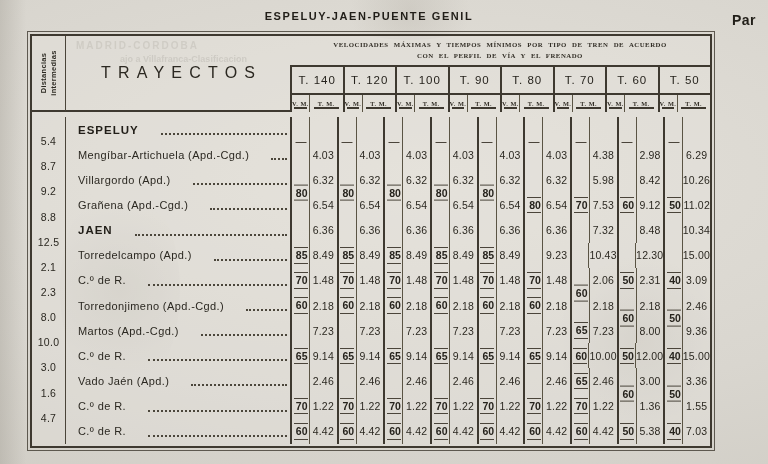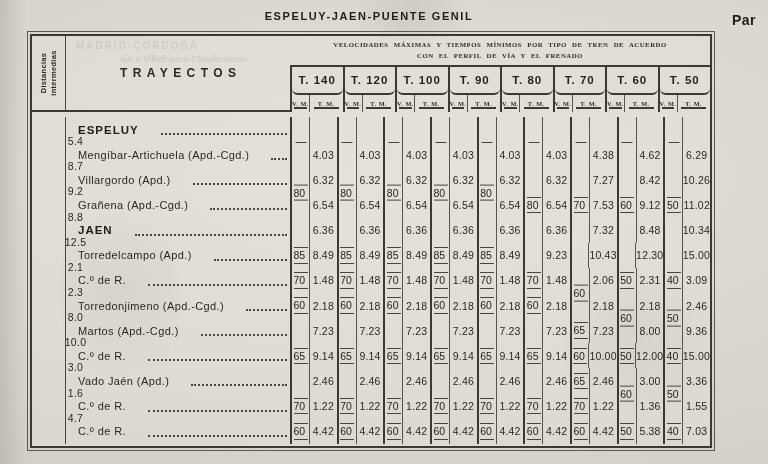--- a/index.html
+++ b/index.html
@@ -29,52 +29,52 @@
     border:2px solid #3e3930;outline:1px solid rgba(62,57,48,.8);outline-offset:2px;
     background:rgba(233,230,223,.35);
   }
   
   .thead{display:flex;height:76px;}
   .h-dist{width:33px;position:relative;border-right:1px solid #4a4439;border-bottom:2px solid #3e3930;}
   .h-dist-label{position:absolute;left:50%;top:50%;width:58px;
     transform:translate(-50%,-50%) rotate(-90deg);
     font-size:7.5px;font-weight:bold;line-height:1.3;text-align:center;letter-spacing:.3px;}
   .h-sta{width:224px;border-bottom:2px solid #3e3930;display:flex;align-items:center;justify-content:center;}
-  .h-sta-label{font-size:12px;letter-spacing:.45em;text-indent:.45em;color:#2b2821;font-weight:bold;}
+  .h-sta-label{font-size:16px;letter-spacing:.45em;text-indent:.45em;color:#2b2821;}
   .h-data{flex:1 1 0;display:flex;flex-direction:column;}
   .h-speed{height:25px;border-bottom:2px solid #3e3930;
     font-family:"Liberation Serif",serif;font-weight:bold;font-size:6.8px;
     letter-spacing:.5px;word-spacing:3px;text-align:center;padding-top:4px;line-height:1.6;
     color:#332f27;}
   .h-groups{flex:1 1 0;display:flex;}
   .tgroup{flex:1 1 0;display:flex;flex-direction:column;border-left:2px solid #3e3930;min-width:0;}
   .tlabel{height:26px;border-bottom:2px solid #3e3930;display:flex;align-items:center;justify-content:center;
-    font-size:11.5px;font-weight:bold;letter-spacing:1px;color:#26231d;border-radius:6px;}
+    font-size:11.5px;font-weight:normal;letter-spacing:1px;color:#26231d;}
   .subrow{flex:1 1 0;display:flex;}
   .sub{position:relative;display:flex;align-items:center;justify-content:center;
     font-family:"Liberation Serif",serif;font-weight:bold;font-size:6.3px;letter-spacing:.5px;color:#332f27;}
   .sub-vm{width:17px;}
   .sub-tm{flex:1 1 0;border-left:1px solid #5a5444;}
   .sub::after{content:"";position:absolute;left:12%;right:12%;bottom:3px;border-bottom:2px solid #3e3930;}
 
   
   .tbody{height:332px;padding-top:5px;box-sizing:border-box;}
   .row{display:flex;height:25.15px;position:relative;}
   .c-dist{width:33px;position:relative;border-right:1px solid #4a4439;}
   .dist-label{position:absolute;top:0;left:0;width:100%;transform:translateY(-55%);
-    text-align:center;font-size:10.5px;letter-spacing:.3px;color:#2b2821;padding-left:27px;}
+    text-align:center;font-size:10.5px;letter-spacing:.3px;color:#2b2821;}
   .c-sta{width:224px;display:flex;align-items:center;padding-left:12px;box-sizing:border-box;min-width:0;gap:16px;}
   .sta-name{font-size:11px;letter-spacing:.4px;white-space:nowrap;color:#2b2821;}
   .row.emph .sta-name{font-weight:bold;font-size:11.5px;letter-spacing:1px;color:#211e18;}
   .leader{flex:1 1 0;min-width:6px;border-bottom:2px dotted #4b463b;height:9px;margin:0 3px 0 6px;}
   .grp{flex:1 1 0;display:flex;border-left:2px solid #3e3930;min-width:0;}
   .c-vm{width:17px;display:flex;align-items:center;justify-content:center;position:relative;}
   .c-tm{flex:1 1 0;border-left:1px solid #5a5444;display:flex;align-items:center;justify-content:center;}
-  .vmv{display:inline-block;min-width:14px;text-align:left;line-height:1;
-    font-weight:normal;font-size:10.5px;color:#26231d;padding:2px 0;
+  .vmv{display:inline-block;min-width:14px;text-align:right;line-height:1;
+    font-weight:bold;font-size:10.5px;color:#26231d;padding:2px 0;
     border-top:1.5px solid #4a443a;border-bottom:1.5px solid #4a443a;}
   .vmv.shift{transform:translateY(12.6px);position:relative;z-index:1;}
   .tmv{font-size:10.5px;letter-spacing:.2px;color:#2b2821;white-space:nowrap;}
   .segdash{position:absolute;bottom:-1px;left:50%;width:11px;transform:translateX(-50%);
     border-top:1.5px solid #4a443a;}
 </style>
 </head>
 <body>
 
 <div class="page">
@@ -270,21 +270,21 @@
           </div>
           <div class="grp">
             <div class="c-vm"></div>
             <div class="c-tm">
               <div class="tmv">4.38</div>
             </div>
           </div>
           <div class="grp">
             <div class="c-vm"></div>
             <div class="c-tm">
-              <div class="tmv">4.62</div>
+              <div class="tmv">2.98</div>
             </div>
           </div>
           <div class="grp">
             <div class="c-vm"></div>
             <div class="c-tm">
               <div class="tmv">6.29</div>
             </div>
           </div>
         </div>
         <div class="row">
@@ -337,21 +337,21 @@
           </div>
           <div class="grp">
             <div class="c-vm"></div>
             <div class="c-tm">
               <div class="tmv">6.32</div>
             </div>
           </div>
           <div class="grp">
             <div class="c-vm"></div>
             <div class="c-tm">
-              <div class="tmv">7.27</div>
+              <div class="tmv">5.98</div>
             </div>
           </div>
           <div class="grp">
             <div class="c-vm"></div>
             <div class="c-tm">
               <div class="tmv">8.42</div>
             </div>
           </div>
           <div class="grp">
             <div class="c-vm"></div>

